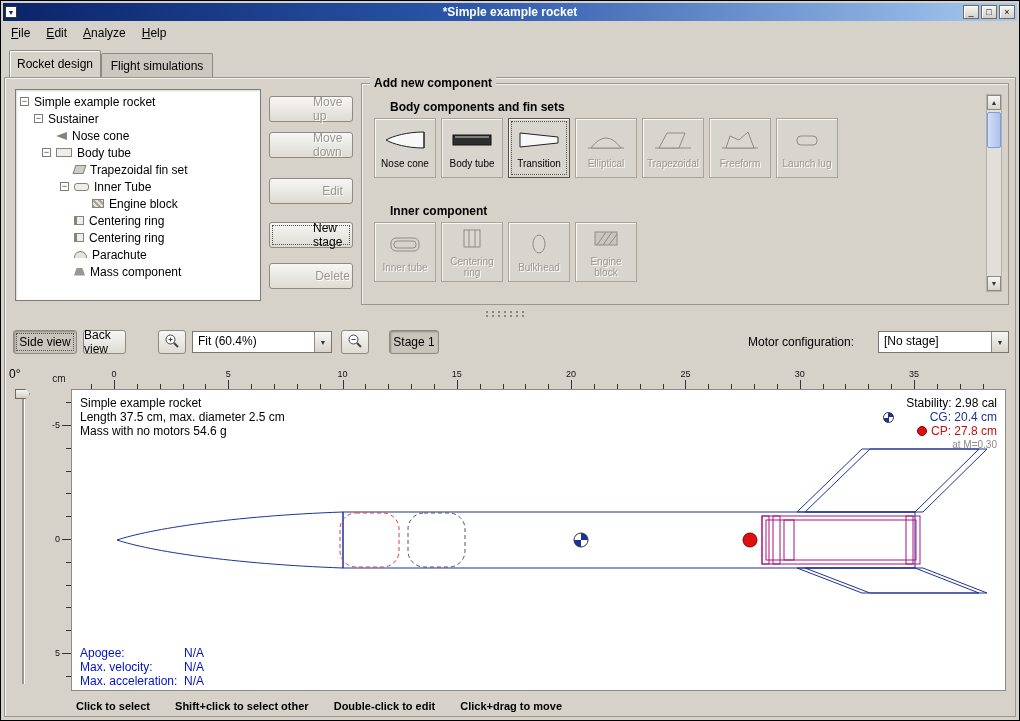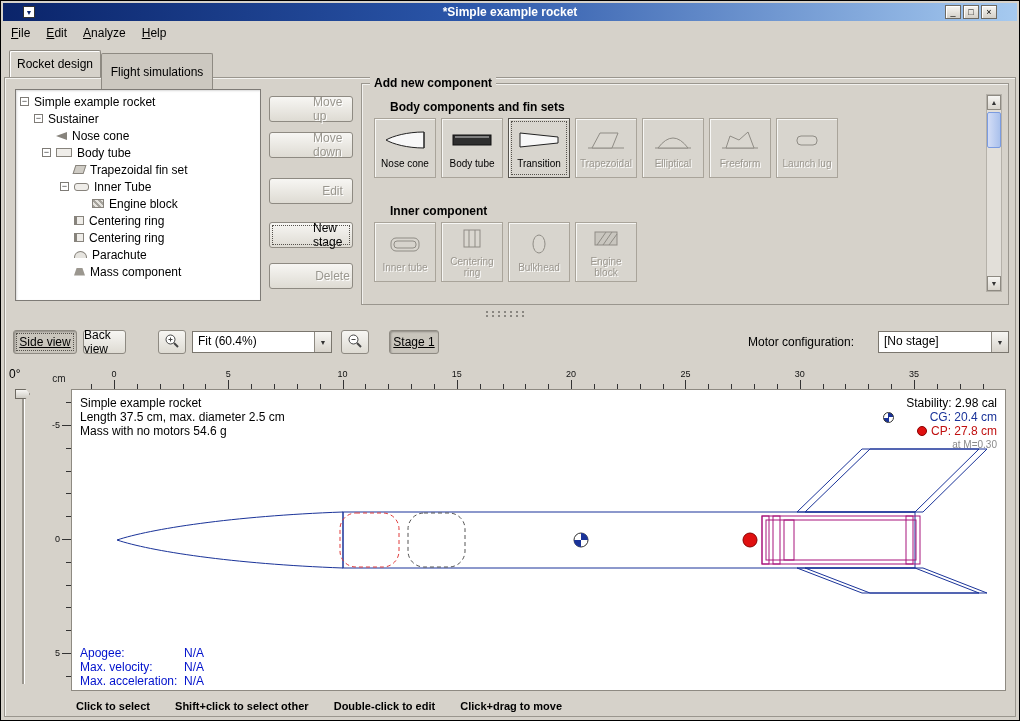--- a/index.html
+++ b/index.html
@@ -5,38 +5,38 @@
   :root{
     --c-blue:#1a3399; --c-mag:#a8147d; --c-para:#e03a3a; --c-mass:#555; --c-cp:#e01010;
     --bg:#d6d2ca; --bg-dark:#c9c5bc; --bd:#8e8a82; --hl:#f7f6f3;
   }
   *{margin:0;padding:0;box-sizing:border-box;}
   html,body{background:#888;font-family:"Liberation Sans",sans-serif;}
   .window{position:relative;width:1020px;height:721px;background:var(--bg);border:1px solid #000;overflow:hidden;}
 
   
   .titlebar{position:absolute;left:2px;top:2px;right:2px;height:18px;
-    background:linear-gradient(90deg,#0a246a,#2a55a8 45%,#a6caf0);display:flex;align-items:center;padding:0 20px;}
+    background:linear-gradient(90deg,#0a246a,#2a55a8 45%,#a6caf0);display:flex;align-items:center;padding:0 2px;}
   .win-icon{width:12px;height:12px;background:#fff;border:1px solid #333;display:flex;align-items:center;justify-content:center;font-size:7px;color:#0a246a;}
   .title-text{position:absolute;left:50%;transform:translateX(-50%);color:#fff;font-weight:bold;font-size:12px;white-space:nowrap;}
   .win-btns{margin-left:auto;display:flex;gap:2px;}
   .wbtn{width:16px;height:14px;background:linear-gradient(var(--hl),#d4d0c8);border:1px solid #6e6a62;
     box-shadow:inset 1px 1px 0 #fff;font-size:9px;line-height:12px;text-align:center;color:#000;}
 
   
   .menubar{position:absolute;left:2px;top:21px;right:2px;height:22px;display:flex;align-items:center;font-size:12px;}
   .menu-item{padding:2px 8px;color:#000;}
   .mn{text-decoration:underline;}
 
   
   .tab{position:absolute;font-size:12px;display:flex;align-items:center;justify-content:center;
     border:1px solid var(--bd);border-bottom:none;border-radius:2px 2px 0 0;}
   .tab.active{left:8px;top:49px;width:92px;height:27px;background:var(--bg);
     box-shadow:inset 1px 1px 0 #fff;z-index:3;}
-  .tab.inactive{left:100px;top:52px;width:112px;height:36px;background:#ccc8c0;z-index:2;}
+  .tab.inactive{left:100px;top:52px;width:112px;height:24px;background:#ccc8c0;z-index:2;}
   .tabpane{position:absolute;left:3px;right:3px;top:76px;bottom:3px;border:1px solid #9a968e;
     box-shadow:inset 1px 1px 0 #f4f3f0;z-index:1;}
 
   
   .tree{position:absolute;left:14px;top:88px;width:246px;height:212px;background:#fff;
     border:1px solid #7e7b76;box-shadow:inset 1px 1px 2px rgba(0,0,0,.15);overflow:hidden;z-index:4;font-size:12px;padding-top:3px;}
   .trow{display:flex;align-items:center;height:17px;white-space:nowrap;}
   .exp{width:9px;height:9px;border:1px solid #7e7b76;background:#fff;font-size:9px;line-height:7px;text-align:center;margin-right:5px;flex:none;color:#333;}
   .ti{display:inline-block;margin-right:5px;flex:none;}
   .ti-nose{width:0;height:0;border-right:11px solid #87837c;border-top:4px solid transparent;border-bottom:4px solid transparent;}
@@ -45,21 +45,21 @@
   .ti-inner{width:15px;height:8px;background:#efede9;border:1px solid #87837c;border-radius:3px;}
   .ti-engine{width:12px;height:9px;border:1px solid #87837c;background:repeating-linear-gradient(45deg,#a5a29b 0 2px,#e6e4df 2px 4px);}
   .ti-ring{width:10px;height:9px;border:1px solid #87837c;background:linear-gradient(90deg,#87837c 0 2px,#efede9 2px 8px,#87837c 8px 10px);}
   .ti-chute{width:13px;height:7px;border:1px solid #87837c;border-bottom:none;border-radius:13px 13px 0 0;background:#e6e4df;}
   .ti-mass{width:11px;height:8px;background:#9b978f;clip-path:polygon(25% 0,75% 0,100% 100%,0 100%);}
 
   
   .btn{background:linear-gradient(var(--hl),#dedbd3);border:1px solid var(--bd);border-radius:3px;
     font-size:12px;color:#000;display:flex;align-items:center;justify-content:center;}
   .btn.disabled{color:#9a978f;text-shadow:1px 1px 0 #fff;}
-  .btn.pressed{background:#c9c5bc;box-shadow:inset 1px 1px 2px rgba(0,0,0,.3);text-decoration:underline;}
+  .btn.pressed{background:#c9c5bc;box-shadow:inset 1px 1px 2px rgba(0,0,0,.3);}
   .btn.focusd{outline:1px dotted #55524c;outline-offset:-4px;}
   .actions{position:absolute;left:268px;top:95px;width:84px;height:200px;z-index:4;}
   .actions .btn{position:absolute;left:0;width:84px;height:26px;padding-left:43px;}
 
   
   .groupbox{position:absolute;left:360px;top:82px;width:648px;height:222px;border:1px solid #9a968e;
     box-shadow:inset 1px 1px 0 #f2f1ee;z-index:4;}
   .group-title{position:absolute;top:-8px;left:8px;background:var(--bg);padding:0 4px;font-weight:bold;font-size:12px;}
   .section-label{position:absolute;left:12px;font-weight:bold;font-size:12px;margin-left:16px;}
   .comp-row{position:absolute;left:12px;display:flex;gap:5px;}
@@ -231,30 +231,30 @@
       </div>
       <div class="comp-btn sel">
         <span><svg width="44" height="24" viewBox="0 0 44 24">
               <path d="M3,5 L41,9 L41,15 L3,19 Z" fill="#f8f8f8" stroke="#222"></path>
             </svg></span>
         <span class="comp-label">Transition</span>
       </div>
       <div class="comp-btn disabled">
         <span><svg width="44" height="24" viewBox="0 0 44 24">
               <line x1="4" y1="20" x2="40" y2="20" stroke="#8f8c85"></line>
+              <path d="M7,20 Q22,0 37,20 Z" fill="#dad7d0" stroke="#8f8c85"></path>
+            </svg></span>
+        <span class="comp-label">Elliptical</span>
+      </div>
+      <div class="comp-btn disabled">
+        <span><svg width="44" height="24" viewBox="0 0 44 24">
+              <line x1="4" y1="20" x2="40" y2="20" stroke="#8f8c85"></line>
               <path d="M8,20 L16,5 L34,5 L28,20 Z" fill="#dad7d0" stroke="#8f8c85"></path>
             </svg></span>
         <span class="comp-label">Trapezoidal</span>
-      </div>
-      <div class="comp-btn disabled">
-        <span><svg width="44" height="24" viewBox="0 0 44 24">
-              <line x1="4" y1="20" x2="40" y2="20" stroke="#8f8c85"></line>
-              <path d="M7,20 Q22,0 37,20 Z" fill="#dad7d0" stroke="#8f8c85"></path>
-            </svg></span>
-        <span class="comp-label">Elliptical</span>
       </div>
       <div class="comp-btn disabled">
         <span><svg width="44" height="24" viewBox="0 0 44 24">
               <line x1="4" y1="20" x2="40" y2="20" stroke="#8f8c85"></line>
               <path d="M8,20 L12,8 L21,12 L30,4 L36,20 Z" fill="#dad7d0" stroke="#8f8c85"></path>
             </svg></span>
         <span class="comp-label">Freeform</span>
       </div>
       <div class="comp-btn disabled">
         <span><svg width="44" height="24" viewBox="0 0 44 24">

